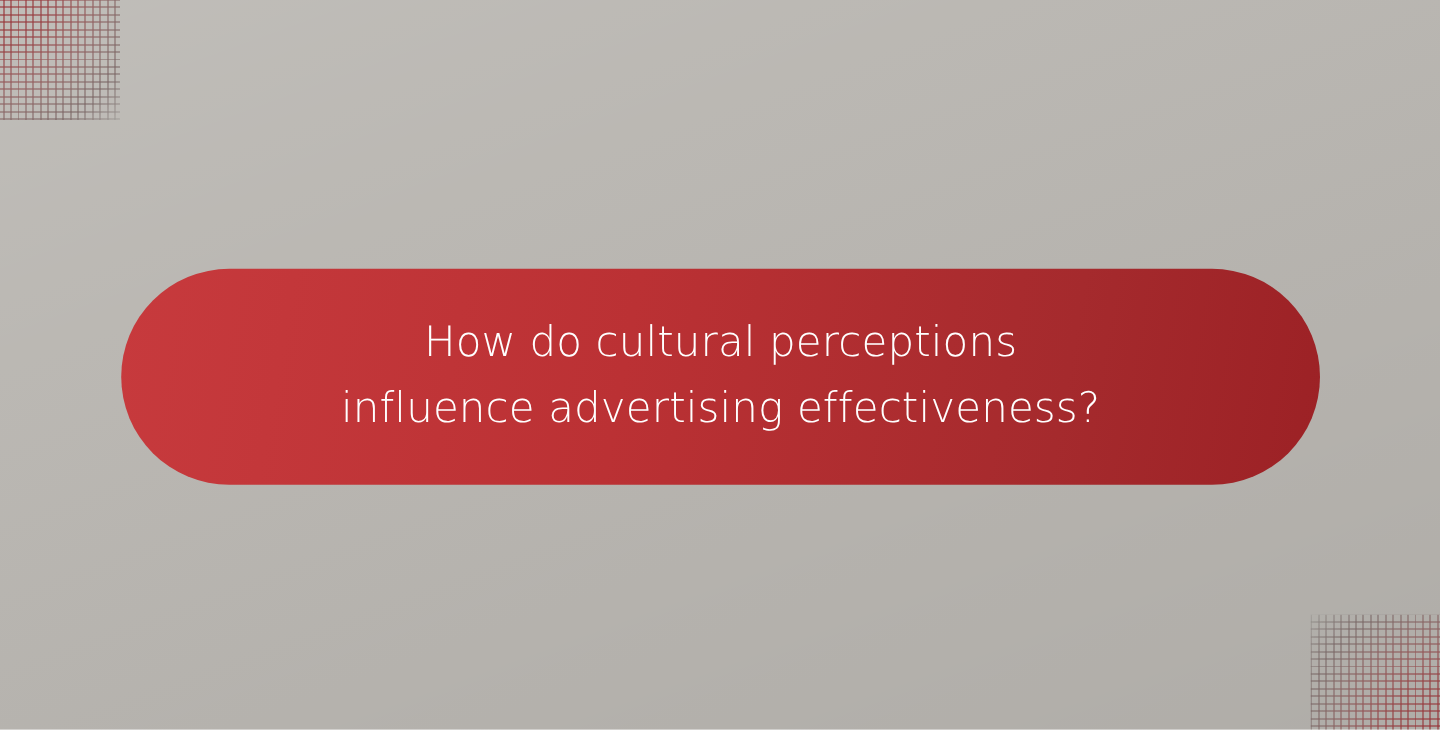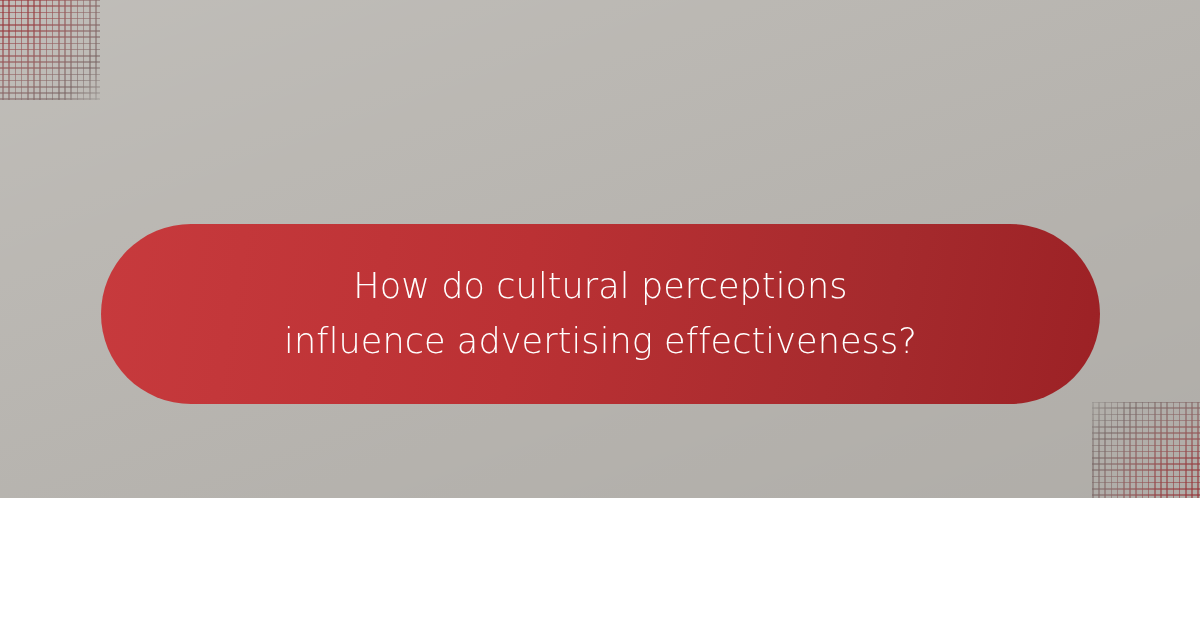--- a/index.html
+++ b/index.html
@@ -10,21 +10,21 @@
   body {
     width: 1200px;
     height: 630px;
     overflow: hidden;
     font-family: "DejaVu Sans", sans-serif;
   }
 
   #canvas {
     position: relative;
     width: 1200px;
-    height: 498px;
+    height: 608px;
     overflow: hidden;
     background-color: #b9b6b1;
     background-image:
       linear-gradient(160deg,
         rgba(255,255,255,0.10) 0%,
         rgba(255,255,255,0.03) 28%,
         rgba(0,0,0,0.02) 62%,
         rgba(0,0,0,0.05) 100%);
   }
 

